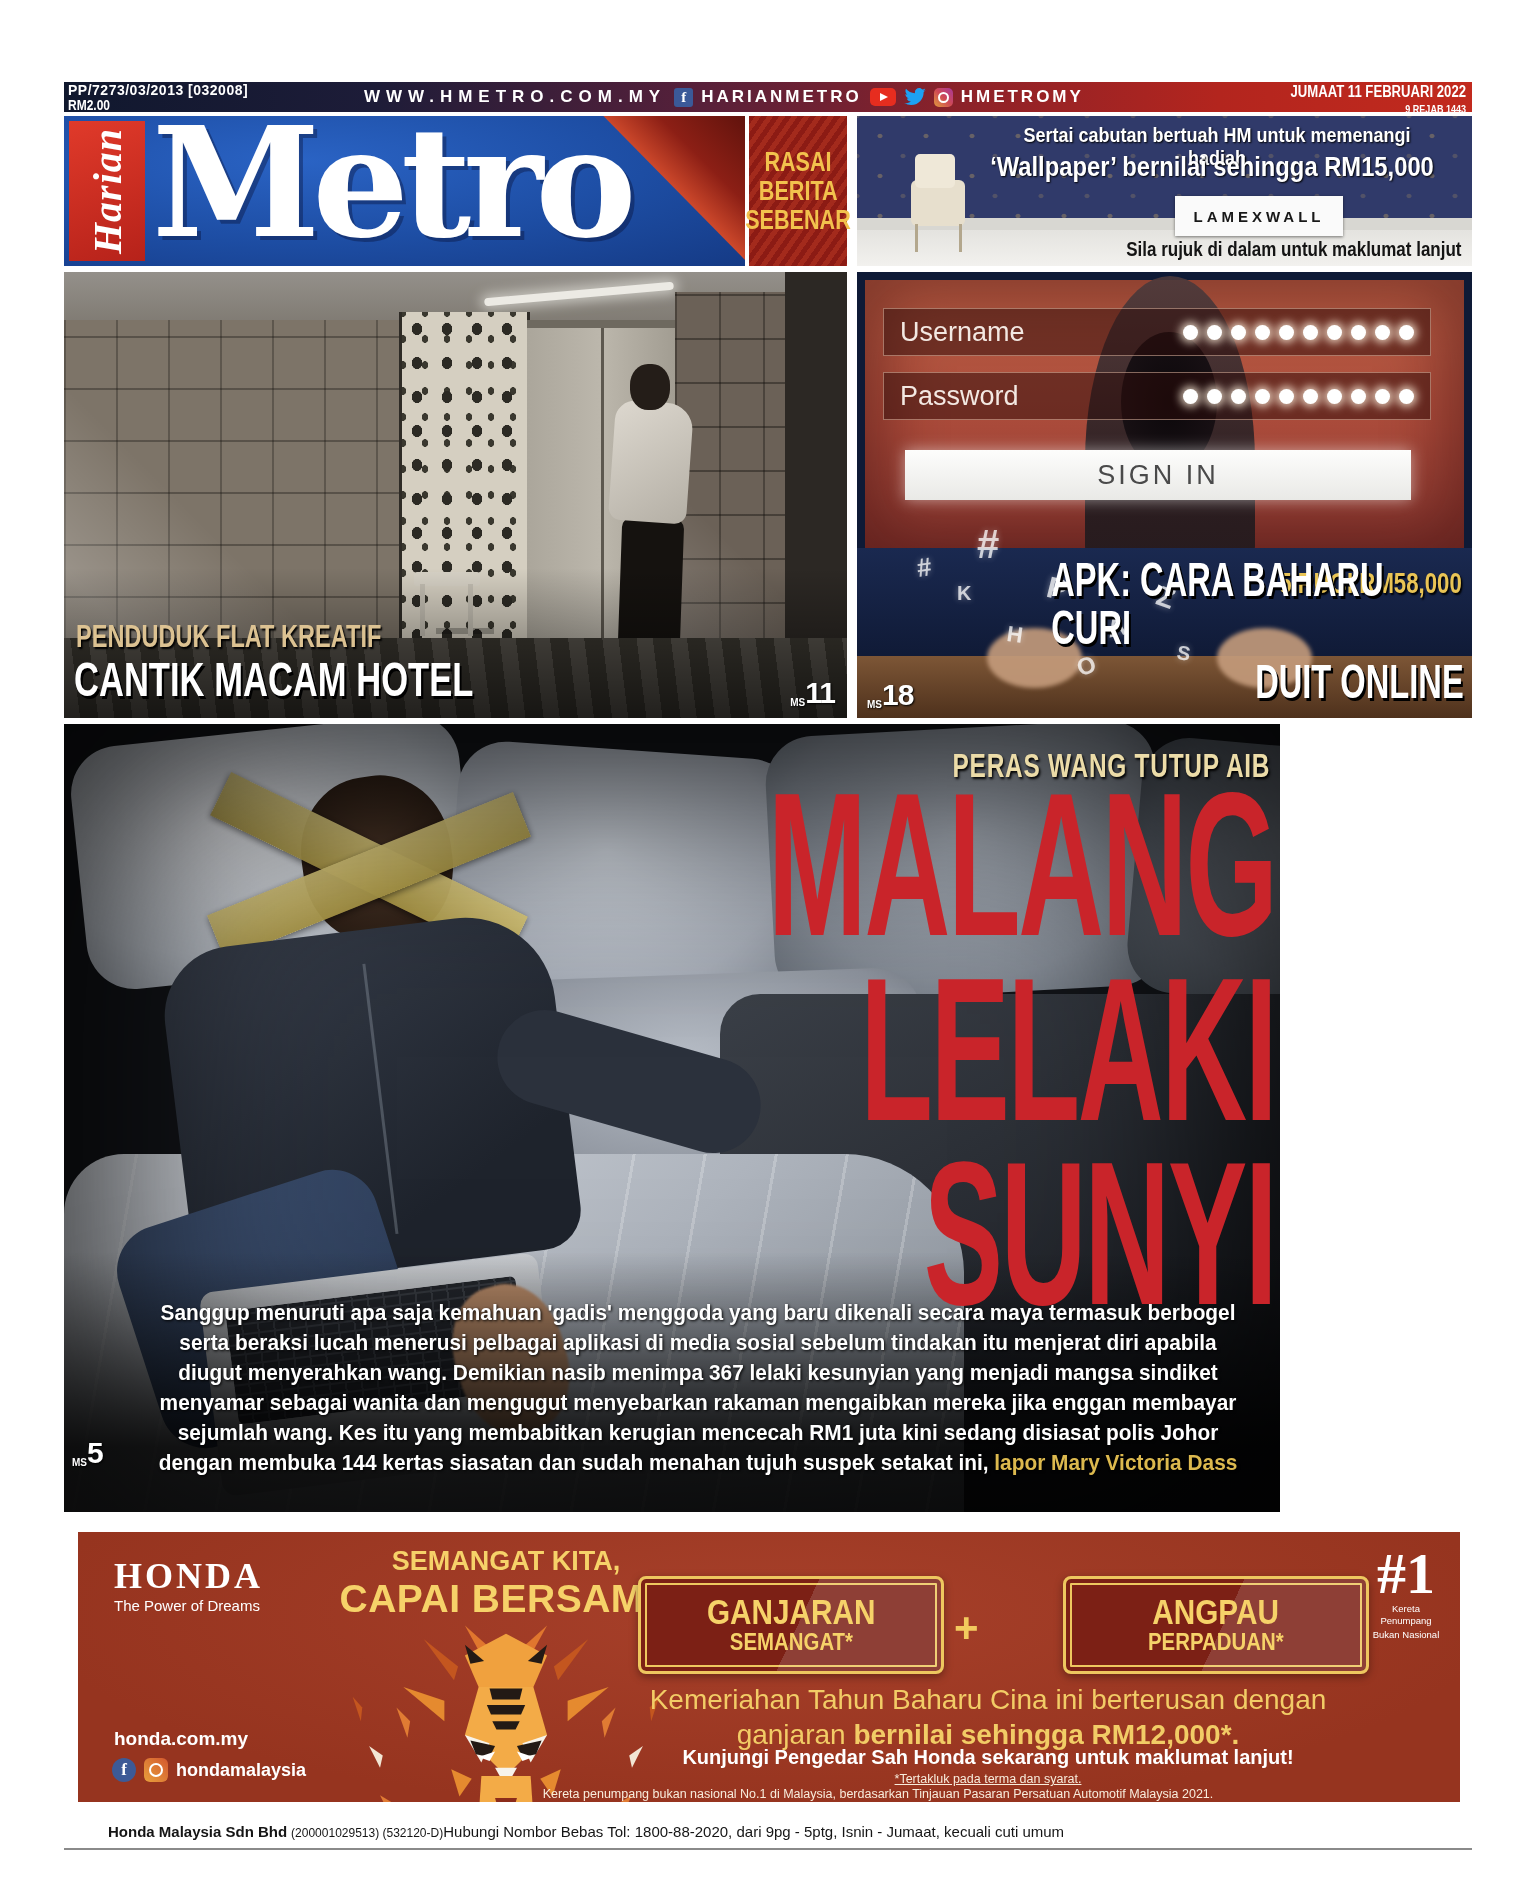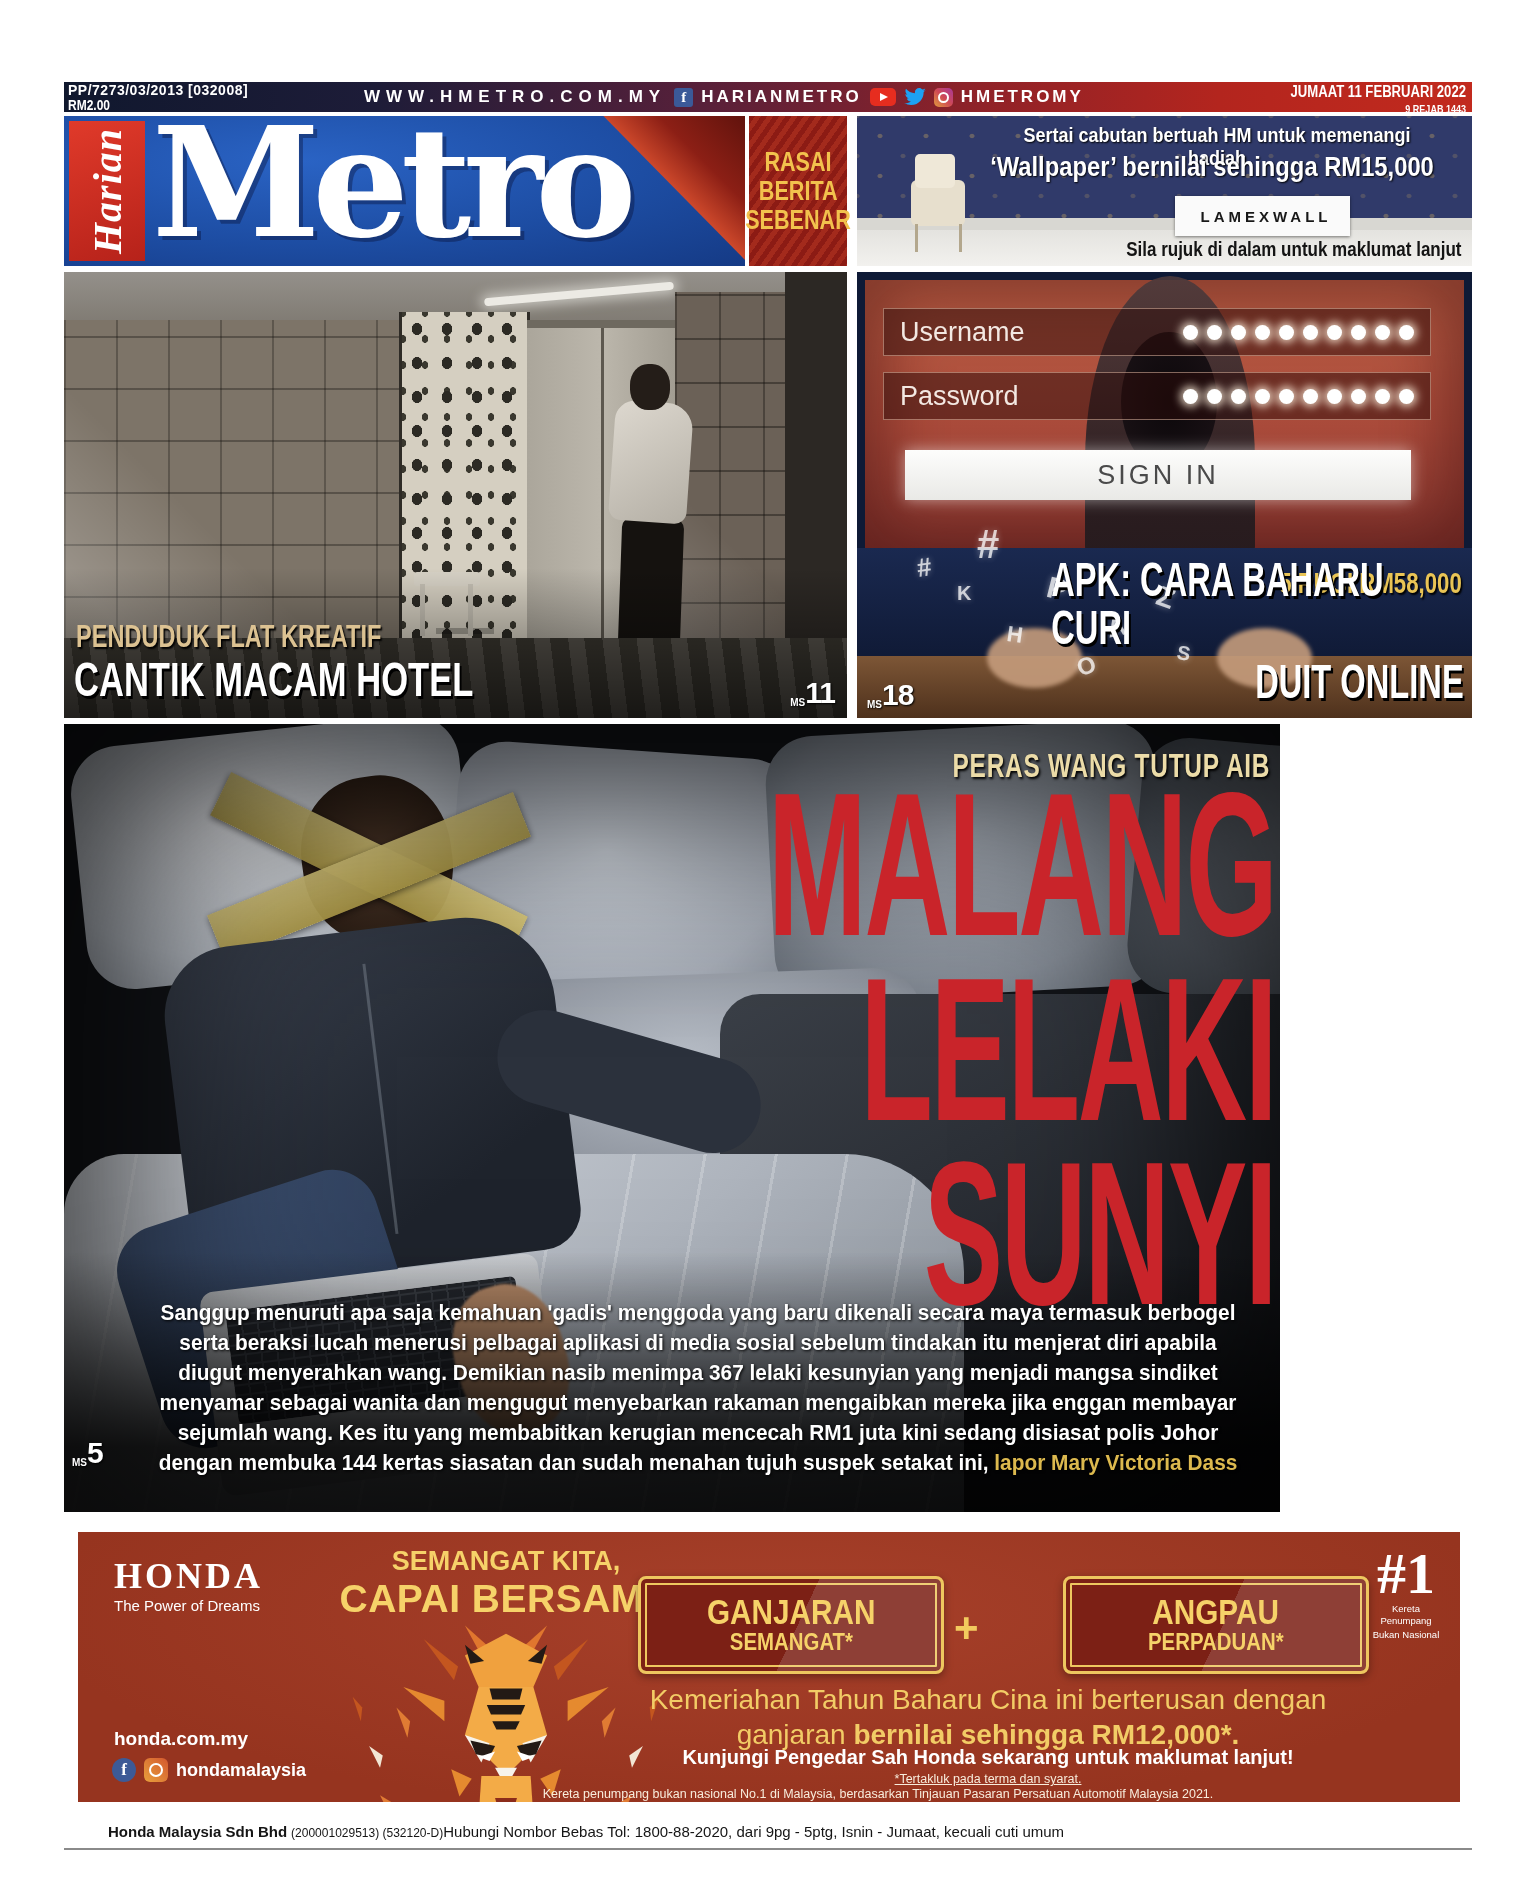--- a/index.html
+++ b/index.html
@@ -38,21 +38,21 @@
   .rasai{position:absolute;left:749px;top:116px;width:98px;height:150px;
     background:repeating-linear-gradient(125deg,#8c1b14 0 5px,#a32a1c 5px 10px);
     display:flex;flex-direction:column;align-items:center;justify-content:center;gap:2px;}
   .rasai span{color:#f2c24d;font-weight:bold;font-size:27px;line-height:1;transform:scaleX(.8);display:block;}
 
   
   .topad{position:absolute;left:857px;top:116px;width:615px;height:150px;background:#303a6a;overflow:hidden;}
   .topad .pattern{position:absolute;inset:0;background-image:radial-gradient(rgba(205,170,95,.35) 2px,transparent 3px),radial-gradient(rgba(205,170,95,.22) 2px,transparent 3px);background-size:46px 40px,46px 40px;background-position:0 0,23px 20px;}
   .topad-l1{position:absolute;left:110px;top:8px;width:500px;text-align:center;color:#fff;font-weight:bold;font-size:20px;transform:scaleX(.9);transform-origin:50% 50%;text-shadow:1px 1px 2px #000;}
   .topad-l2{position:absolute;left:100px;top:36px;width:510px;text-align:center;color:#fff;font-weight:bold;font-size:27px;transform:scaleX(.88);transform-origin:50% 50%;text-shadow:1px 1px 2px #000;}
-  .lamex{position:absolute;left:318px;top:80px;width:168px;height:40px;background:#fafafa;color:#181818;display:flex;align-items:center;justify-content:center;font-weight:bold;font-size:15px;letter-spacing:4px;box-shadow:0 1px 3px rgba(0,0,0,.5);padding-left:7px;}
+  .lamex{position:absolute;left:318px;top:80px;width:168px;height:40px;background:#fafafa;color:#181818;display:flex;align-items:center;justify-content:center;font-weight:bold;font-size:15px;letter-spacing:4px;box-shadow:0 1px 3px rgba(0,0,0,.5);}
   .adfloor{position:absolute;left:0;bottom:0;width:100%;height:36px;background:linear-gradient(#e4e3df,#f2f1ee);}
   .adwainscot{position:absolute;left:0;bottom:36px;width:100%;height:12px;background:#d8d7d2;}
   .adfloor-text{position:absolute;right:10px;bottom:5px;color:#141414;font-weight:bold;font-size:20px;transform:scaleX(.85);transform-origin:100% 50%;}
   .chair-seat{position:absolute;left:54px;bottom:40px;width:54px;height:46px;background:#e7dfcd;border-radius:6px;}
   .chair-back{position:absolute;left:58px;bottom:78px;width:40px;height:34px;background:#efe8d8;border-radius:5px;}
   .chair-leg{position:absolute;width:3px;height:28px;background:#b3a78d;bottom:14px;}
 
   
   .photo-flat{position:absolute;left:64px;top:272px;width:783px;height:446px;background:#5d5953;overflow:hidden;}
   .pf-ceil{position:absolute;left:0;top:0;width:100%;height:58px;background:linear-gradient(#94908a,#7d7870);}

